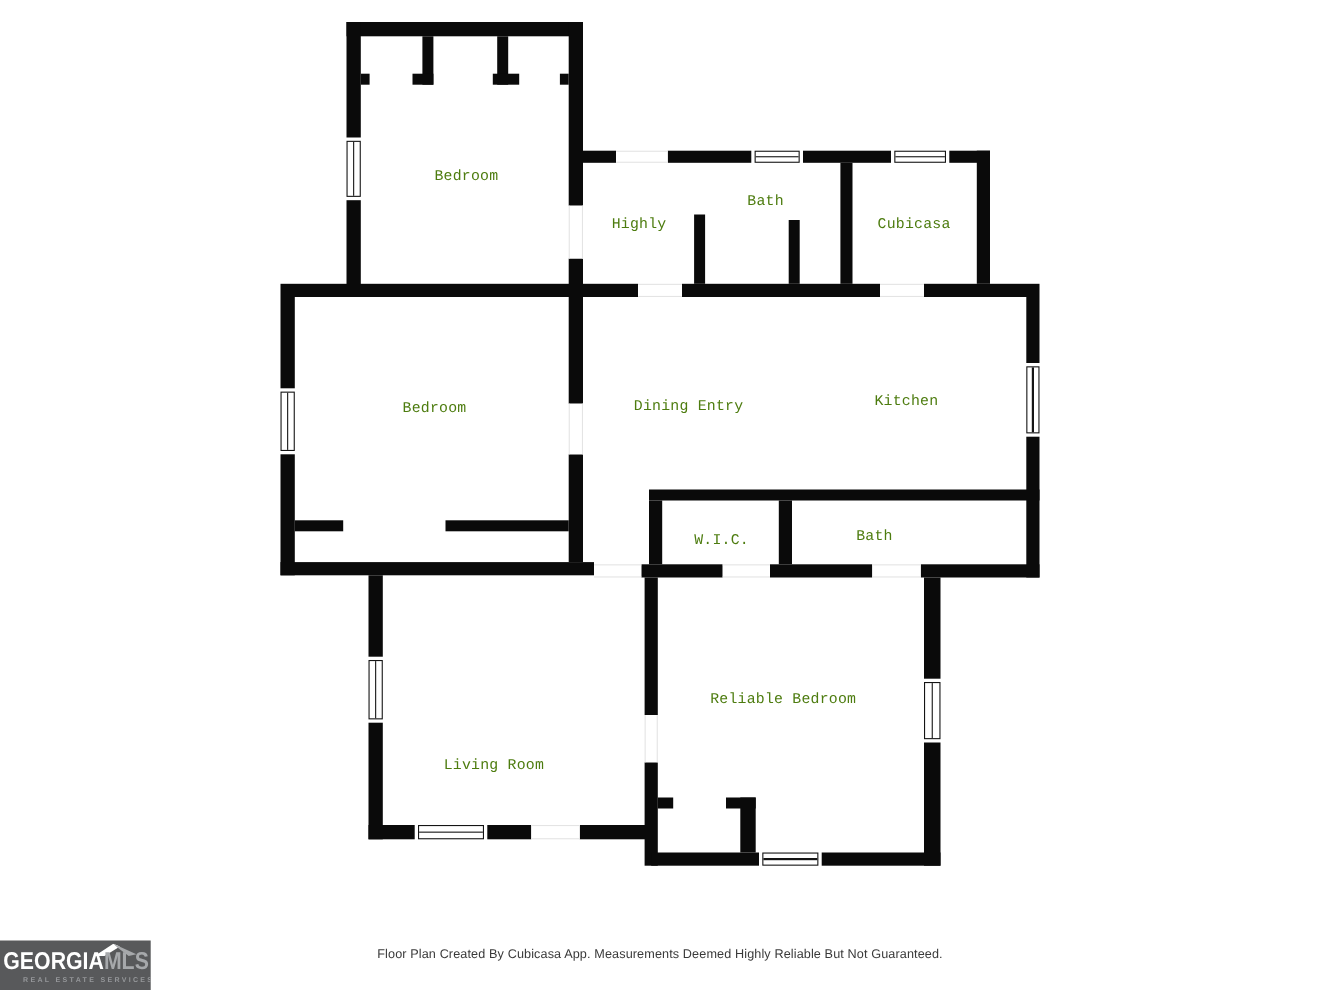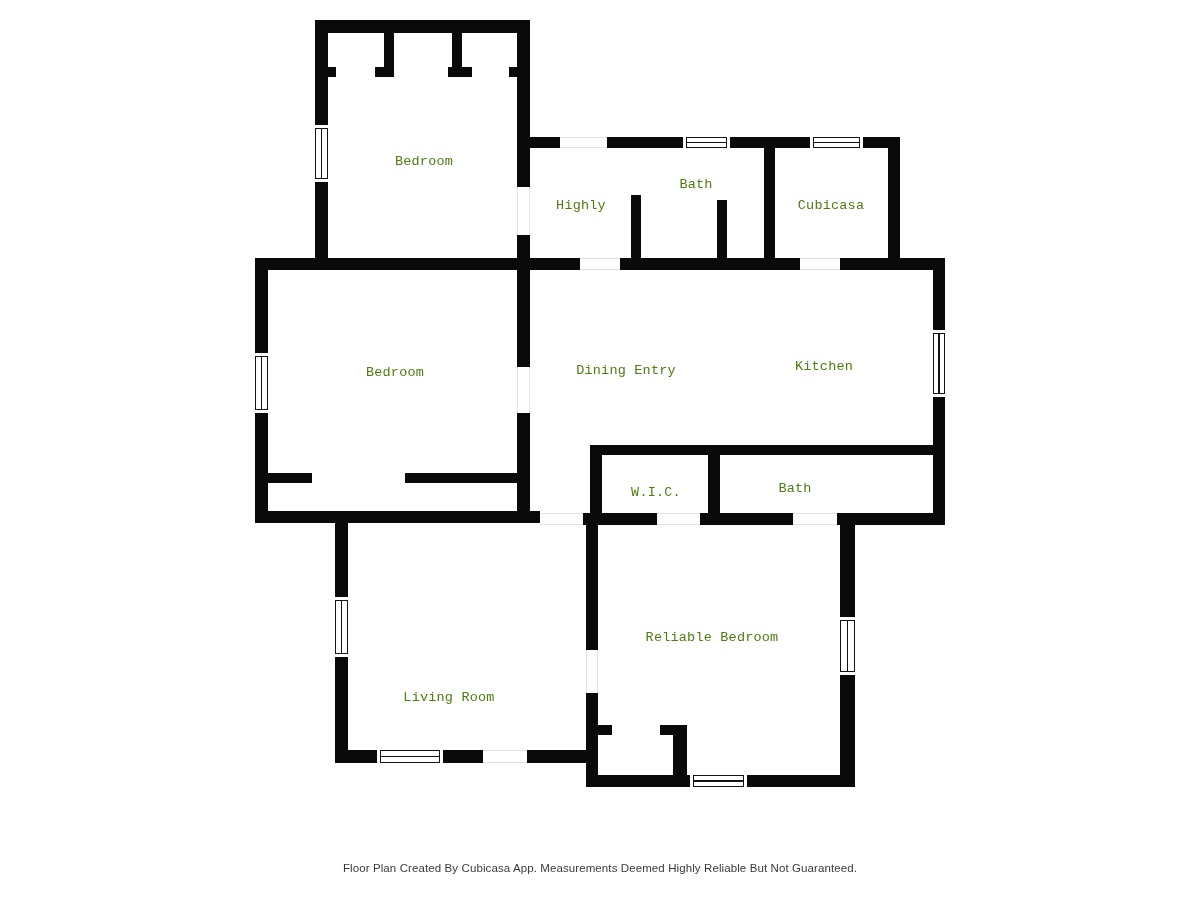--- a/index.html
+++ b/index.html
@@ -132,14 +132,26 @@
       <div class="room-label" style="left: 626px; top: 370px;">Dining Entry</div>
       <div class="room-label" style="left: 824px; top: 366px;">Kitchen</div>
       <div class="room-label" style="left: 656px; top: 492px;">W.I.C.</div>
       <div class="room-label" style="left: 795px; top: 488px;">Bath</div>
       <div class="room-label" style="left: 449px; top: 653px; margin-top: 44px;">Living Room</div>
       <div class="room-label" style="left: 712px; top: 637px;">Reliable Bedroom</div>
     </div>
 
   <div class="footer-text">Floor Plan Created By Cubicasa App. Measurements Deemed Highly Reliable But Not Guaranteed.</div>
 
+  <div class="logo" id="logo-box" style="background: rgb(88, 89, 91);">
+    <span class="roof-icon">
+      <svg width="38" height="11" viewBox="0 0 38 11">
+        <polygon points="0,11 17,0 23,2.5 9,11" fill="#ffffff"></polygon>
+        <polygon points="17,0 38,9.5 31,11 21,3.5" fill="#a6a8ab"></polygon>
+      </svg>
+    </span>
+    <div class="logo-row">
+      <span id="logo-primary" style="color: rgb(255, 255, 255);">GEORGIA</span><span id="logo-secondary" style="color: rgb(166, 168, 171);">MLS</span>
+    </div>
+    <div class="logo-tagline" id="logo-tagline" style="color: rgb(149, 151, 154);">REAL ESTATE SERVICES</div>
+  </div>
 
 </div>
 
 </body></html>

